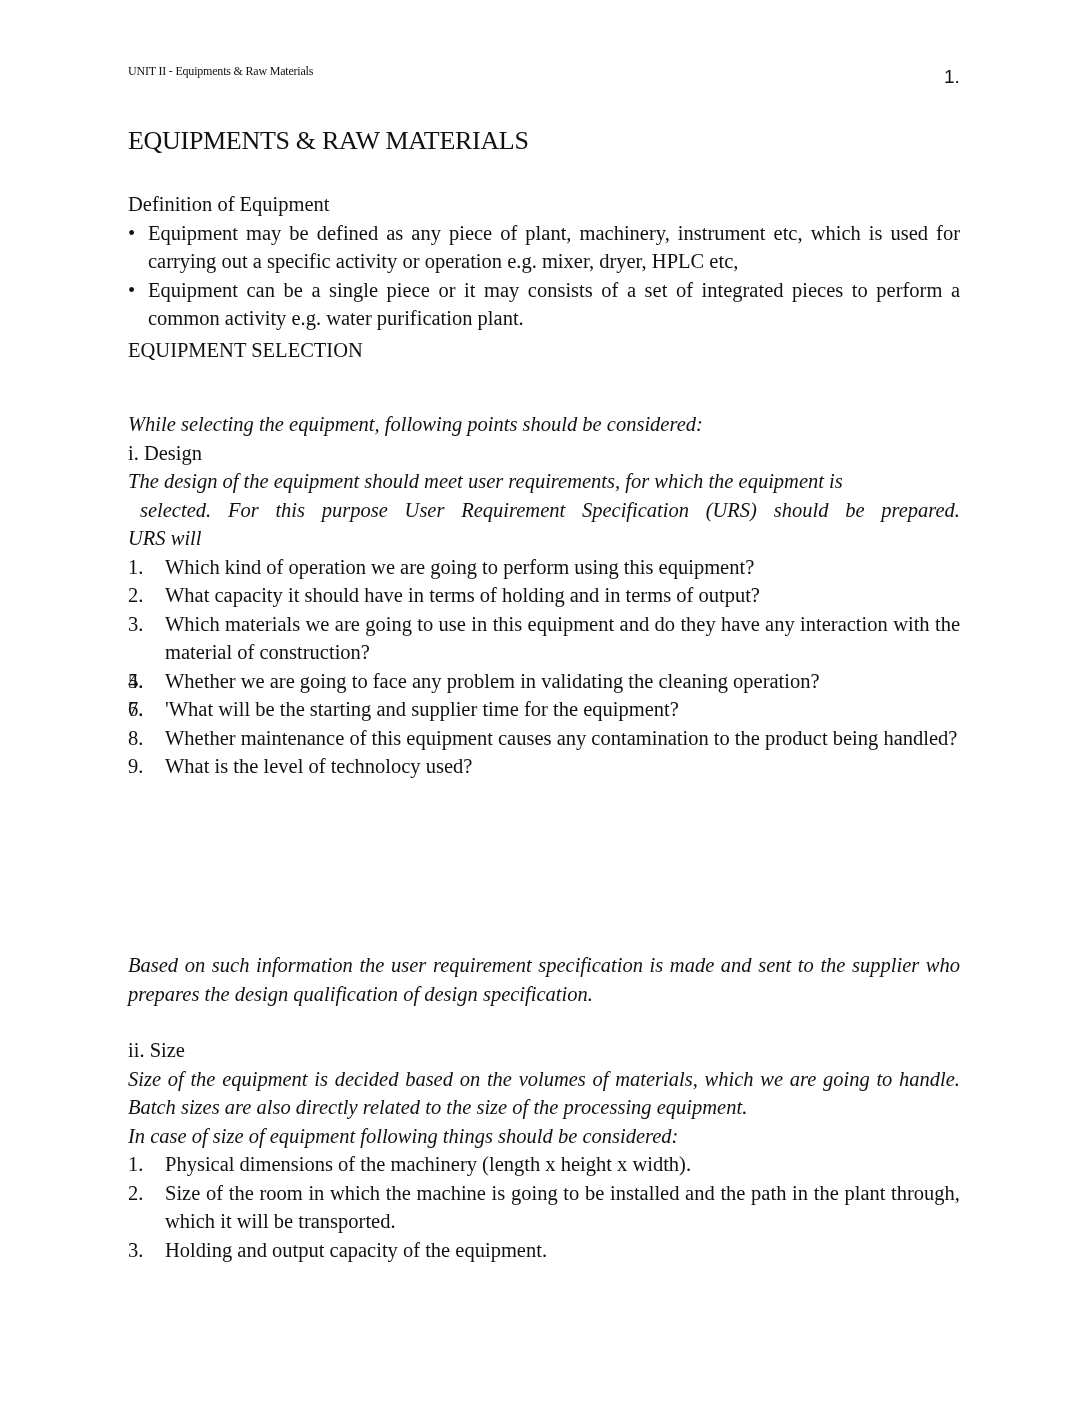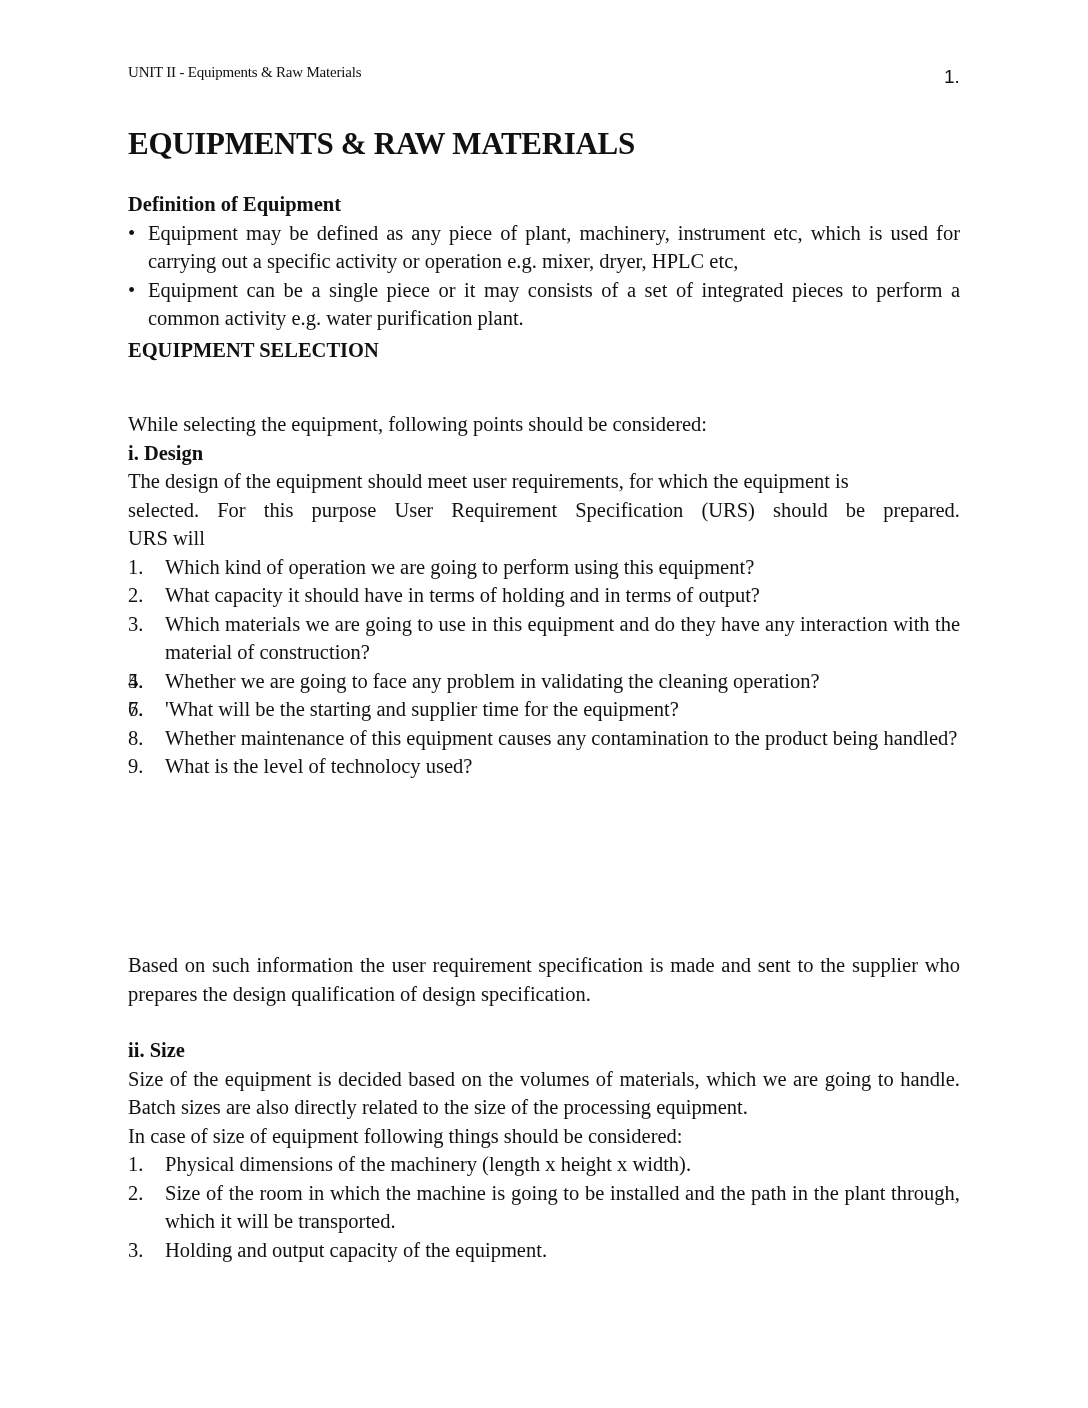--- a/index.html
+++ b/index.html
@@ -1,29 +1,29 @@
 <!DOCTYPE html>
 <html><head>
   <meta charset="utf-8">
   <style>
     html, body { margin: 0; padding: 0; background: #ffffff; }
     body { width: 1088px; height: 1408px; position: relative; overflow: hidden; color: #111; font-family: "Liberation Serif", "DejaVu Serif", serif; }
-    .running-header { position: absolute; left: 128px; top: 64px; font-size: 15px; letter-spacing: -0.2px; }
+    .running-header { position: absolute; left: 128px; top: 64px; font-size: 12px; letter-spacing: -0.2px; }
     .page-number { position: absolute; left: 944px; top: 66px; font-family: "Liberation Sans", "DejaVu Sans", sans-serif; font-size: 19px; }
-    .title { position: absolute; left: 128px; top: 126px; font-size: 31px; font-weight: bold; letter-spacing: -0.3px; margin: 0; }
+    .title { position: absolute; left: 128px; top: 126px; font-size: 26px; font-weight: normal; letter-spacing: -0.3px; margin: 0; }
     .block { position: absolute; left: 128px; width: 832px; font-size: 20.5px; line-height: 28.5px; }
-    .h-bold { font-weight: bold; }
+    .h-bold { font-weight: normal; }
     .justify { text-align: justify; text-align-last: left; }
     ul.bullets { list-style: none; margin: 0; padding: 0; }
     ul.bullets li { position: relative; padding-left: 20px; text-align: justify; }
     ul.bullets li .bullet { position: absolute; left: 0; top: 0; width: 20px; }
     ol.num { list-style: none; margin: 0; padding: 0; }
     ol.num li { position: relative; padding-left: 37px; text-align: justify; }
     ol.num li .num-label { position: absolute; left: 0; top: 0; width: 37px; }
-    p { margin: 0; }
+    p { margin: 0; font-style: italic; }
   </style>
 </head>
 <body>
 
 <div class="running-header">UNIT II - Equipments &amp; Raw Materials</div>
 <div class="page-number">1.</div>
 
 <h1 class="title">EQUIPMENTS &amp; RAW MATERIALS</h1>
 
 <section class="block" style="top:190px;">
@@ -39,21 +39,21 @@
     </li>
   </ul>
 </section>
 
 <div class="block h-bold" style="top:336px;">EQUIPMENT SELECTION</div>
 
 <section class="block" style="top:410px;">
   <p>While selecting the equipment, following points should be considered:</p>
   <div class="h-bold">i. Design</div>
   <p>The design of the equipment should meet user requirements, for which the equipment is</p>
-  <p class="justify" style="text-align-last: justify;">selected. For this purpose User Requirement Specification (URS) should be prepared.</p>
+  <p class="justify" style="text-align-last: justify; margin-left: 12px;">selected. For this purpose User Requirement Specification (URS) should be prepared.</p>
   <p>URS will</p>
   <ol class="num">
     <li><span class="num-label">1.</span><span>Which kind of operation we are going to perform using this equipment?</span></li>
     <li><span class="num-label">2.</span><span>What capacity it should have in terms of holding and in terms of output?</span></li>
     <li><span class="num-label">3.</span><span>Which materials we are going to use in this equipment and do they have any interaction with the material of construction?</span></li>
     <li><span class="num-label">4.</span></li>
     <li><span class="num-label">5.</span><span>Whether we are going to face any problem in validating the cleaning operation?</span></li>
     <li><span class="num-label">6.</span></li>
     <li><span class="num-label">7.</span><span>'What will be the starting and supplier time for the equipment?</span></li>
     <li><span class="num-label">8.</span><span>Whether maintenance of this equipment causes any contamination to the product being handled?</span></li>

